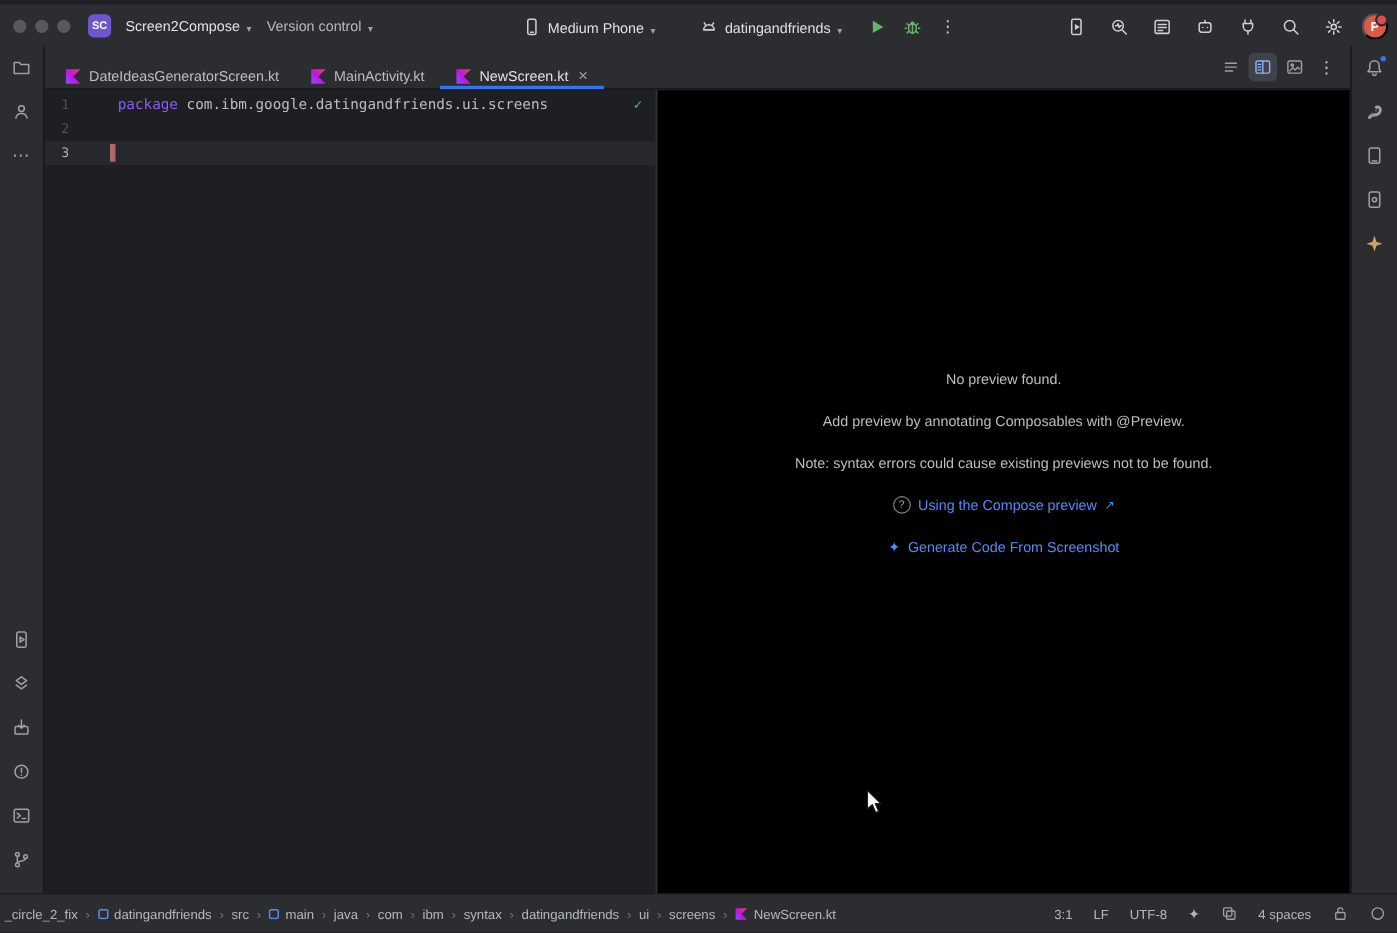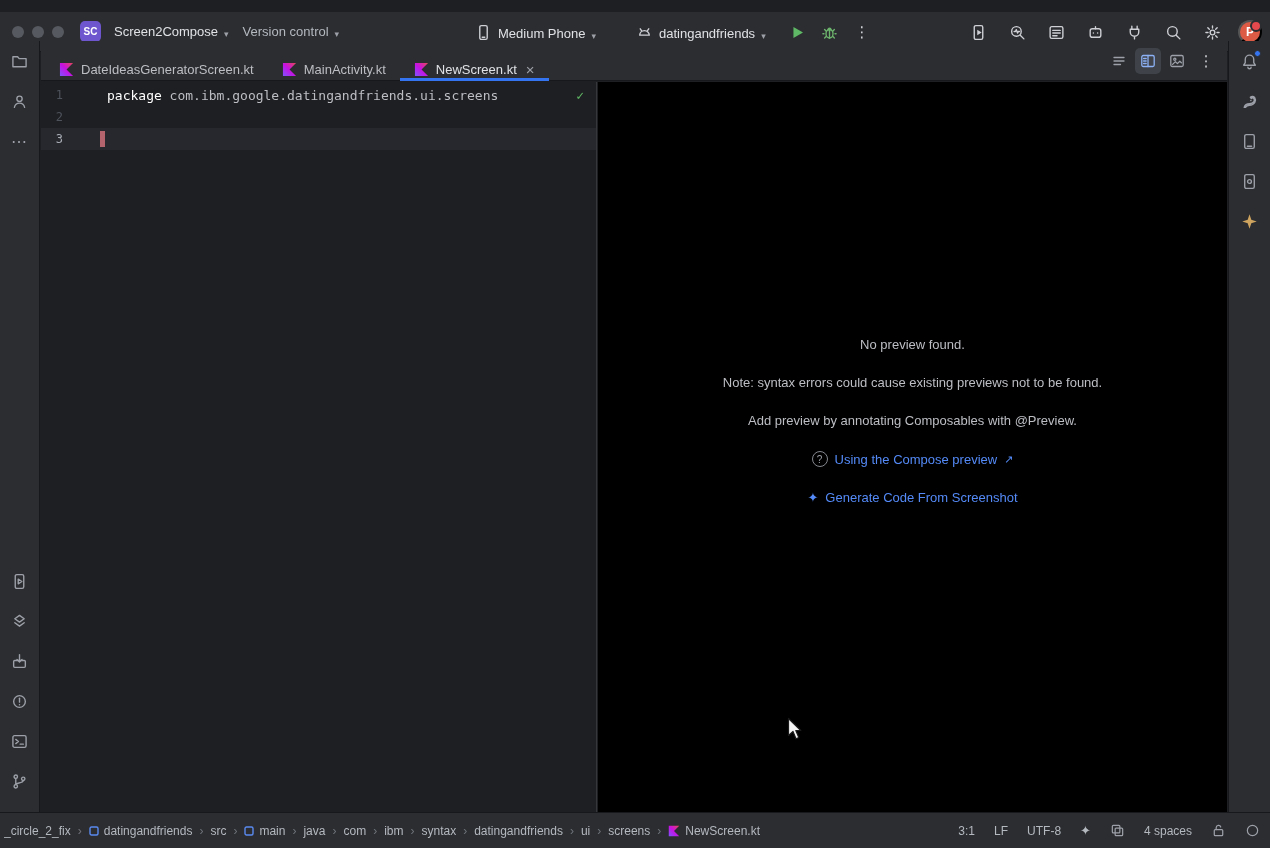--- a/index.html
+++ b/index.html
@@ -4,21 +4,21 @@
 <style>
   * { margin:0; padding:0; box-sizing:border-box; }
   html,body { background:#111; }
   .app {
     position:relative; width:1270px; height:848px; overflow:hidden;
     background:#1e1f22; color:#bcbec4;
     font-family:"Liberation Sans", sans-serif; font-size:13px;
     -webkit-user-select:none; user-select:none;
   }
   
-  .titlebar { position:absolute; left:0; right:0; top:12px; height:40px; background:#2b2d30;
+  .titlebar { position:absolute; left:0; right:0; top:4px; height:40px; background:#2b2d30;
     border-bottom:1px solid #17181b; display:flex; align-items:center; }
   .traffic { display:flex; gap:8px; padding:0 16px 0 12px; }
   .tl { width:12px; height:12px; border-radius:50%; background:#56595f; }
   .badge { width:21px; height:21px; border-radius:5px; background:#6e56cf; color:#fff;
     font-size:10px; font-weight:bold; display:flex; align-items:center; justify-content:center; margin-right:6px; }
   .tb-btn { display:flex; align-items:flex-end; gap:6px; background:none; border:none;
     color:#dfe1e5; font:inherit; padding:5px 7px; border-radius:6px; cursor:default; }
   .chev { color:#9da0a8; font-size:9px; line-height:1; }
   .vcs { color:#b4b8bf; }
   .titlebar-center { position:absolute; left:468px; top:0; height:40px; display:flex; align-items:center; }
@@ -67,21 +67,21 @@
   .mode-btn.selected { background:#3f4248; }
   .mode-btn.selected .i { stroke:#8cb1f5; }
   
   .editor { position:absolute; left:41px; top:82px; width:556px; bottom:36px; background:#1e1f22;
     border-right:1px solid #35373b; font-family:"DejaVu Sans Mono", monospace; font-size:13px; padding-top:2px; }
   .eline { display:flex; align-items:center; height:22px; position:relative; }
   .eline.caret-line { background:#26282e; }
   .lnum { width:22px; flex:none; text-align:right; color:#4e535c; font-size:12px; }
   .caret-line .lnum { color:#a8abb3; }
   .code { padding-left:44px; white-space:pre; color:#bcbec4; }
-  .kw { color:#ffffff; }
+  .kw { color:#8b5cf6; }
   .caret-block { position:absolute; left:59px; top:3px; width:5px; height:16px; background:#b4646c; }
   .inspection { position:absolute; top:6px; right:12px; color:#5fb865; font-size:13px; font-weight:bold; }
   
   .preview { position:absolute; left:598px; right:43px; top:82px; bottom:36px; background:#000000;
     display:flex; align-items:center; justify-content:center; }
   .preview-inner { display:flex; flex-direction:column; align-items:center; gap:23px; transform:translateY(-26px); }
   .pmsg { color:#bcbec4; }
   .plink-row { display:flex; align-items:center; gap:7px; cursor:default; }
   .plink { color:#548af7; }
   .help-badge { width:16px; height:16px; border-radius:50%; border:1px solid #84878e; color:#9da0a8;
@@ -363,22 +363,22 @@
     <div class="eline caret-line">
       <span class="lnum">3</span>
       <span class="caret-block"></span>
     </div>
     <div class="inspection">✓</div>
   </div>
 
   <section class="preview">
     <div class="preview-inner">
       <div class="pmsg">No preview found.</div>
+      <div class="pmsg">Add preview by annotating Composables with @Preview.</div>
       <div class="pmsg">Note: syntax errors could cause existing previews not to be found.</div>
-      <div class="pmsg">Add preview by annotating Composables with @Preview.</div>
       <div class="plink-row">
         <span class="help-badge">?</span>
         <span class="plink">Using the Compose preview</span>
         <span class="ext">↗</span>
       </div>
       <div class="plink-row">
         <span class="gen-star">✦</span>
         <span class="plink">Generate Code From Screenshot</span>
       </div>
     </div>

